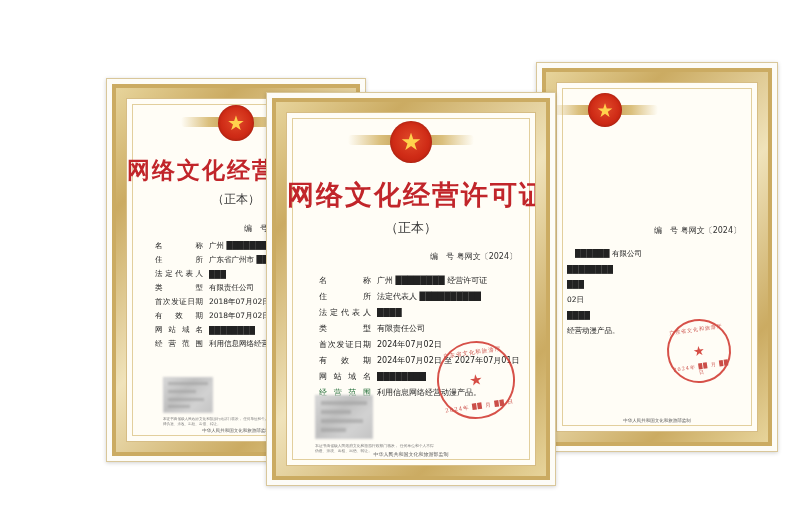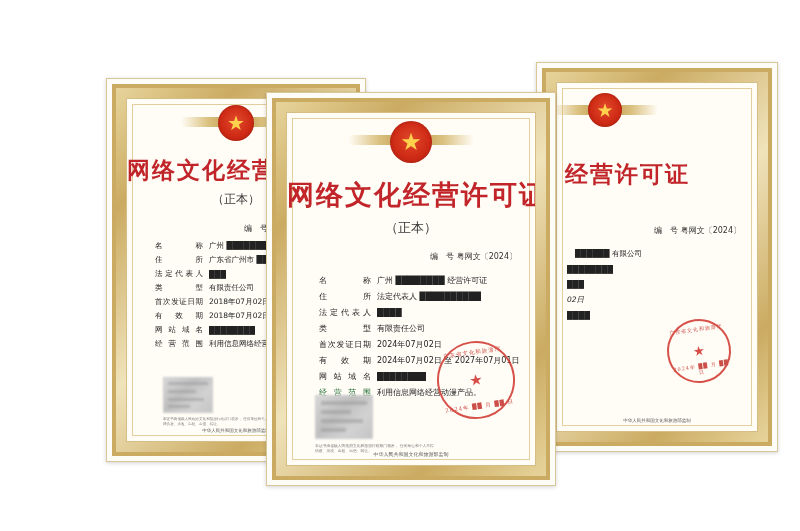--- a/index.html
+++ b/index.html
@@ -267,42 +267,44 @@
   <div class="cert" id="cert-right">
     <div class="frame-gold">
       <div class="frame-inner">
         <div class="frame-inner2"></div>
 
         <div class="emblem-wings" style="top:22px; width:106px; left:24%;"></div>
         <div class="emblem" style="top:10px; left:24%; width:34px; height:34px;">
           <span class="star" style="font-size:19px;">★</span>
         </div>
 
-        <div class="cert-title" style="top:76px; font-size:23px; text-align:left; left:8px;">经营许可证</div>
 
         <div class="cert-number" style="top:142px; right:16px; font-size:8px;">
           <span>编　号</span>
           <span>粤网文〔2024〕</span>
         </div>
 
         <div class="fields" style="left:10px; top:166px; right:10px; font-size:7.5px;">
           <div class="field-row" style="margin-bottom:6px;padding-left:8px;">
               <span class="field-value" style="margin-left:0;">██████ 有限公司</span>
             </div>
           <div class="field-row" style="margin-bottom:6px;">
               <span class="field-value" style="margin-left:0;">████████</span>
             </div>
           <div class="field-row" style="margin-bottom:6px;">
               <span class="field-value" style="margin-left:0;">███</span>
             </div>
-          <div class="field-row" style="margin-bottom:6px;font-style:italic;">
+          <div class="field-row" style="margin-bottom:6px;">
               <span class="field-value" style="margin-left:0;">02日</span>
             </div>
           <div class="field-row" style="margin-bottom:6px;">
               <span class="field-value" style="margin-left:0;">████</span>
+            </div>
+          <div class="field-row" style="margin-bottom:6px;">
+              <span class="field-value" style="margin-left:0;">经营动漫产品。</span>
             </div>
         </div>
 
         <div class="seal" style="right:26px; bottom:48px; width:60px; height:60px; font-size:5px;">
           <span class="seal-text-top">广东省文化和旅游厅</span>
           <span class="seal-star" style="font-size:13px;">★</span>
           <span class="seal-text-bottom">2024年 ██ 月 ██ 日</span>
         </div>
 
         <div class="footer-note" style="bottom:8px; font-size:4.5px;">中华人民共和国文化和旅游部监制</div>

